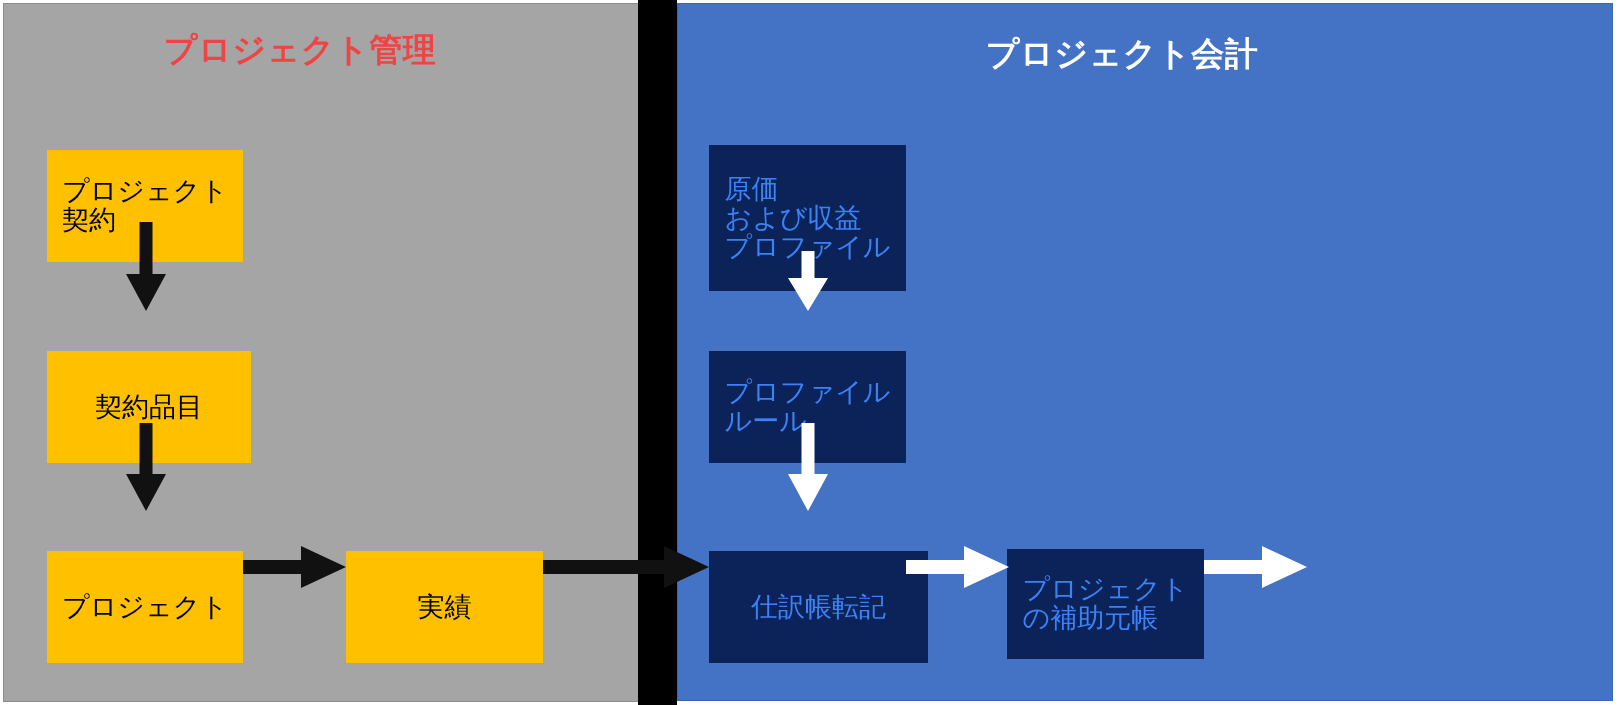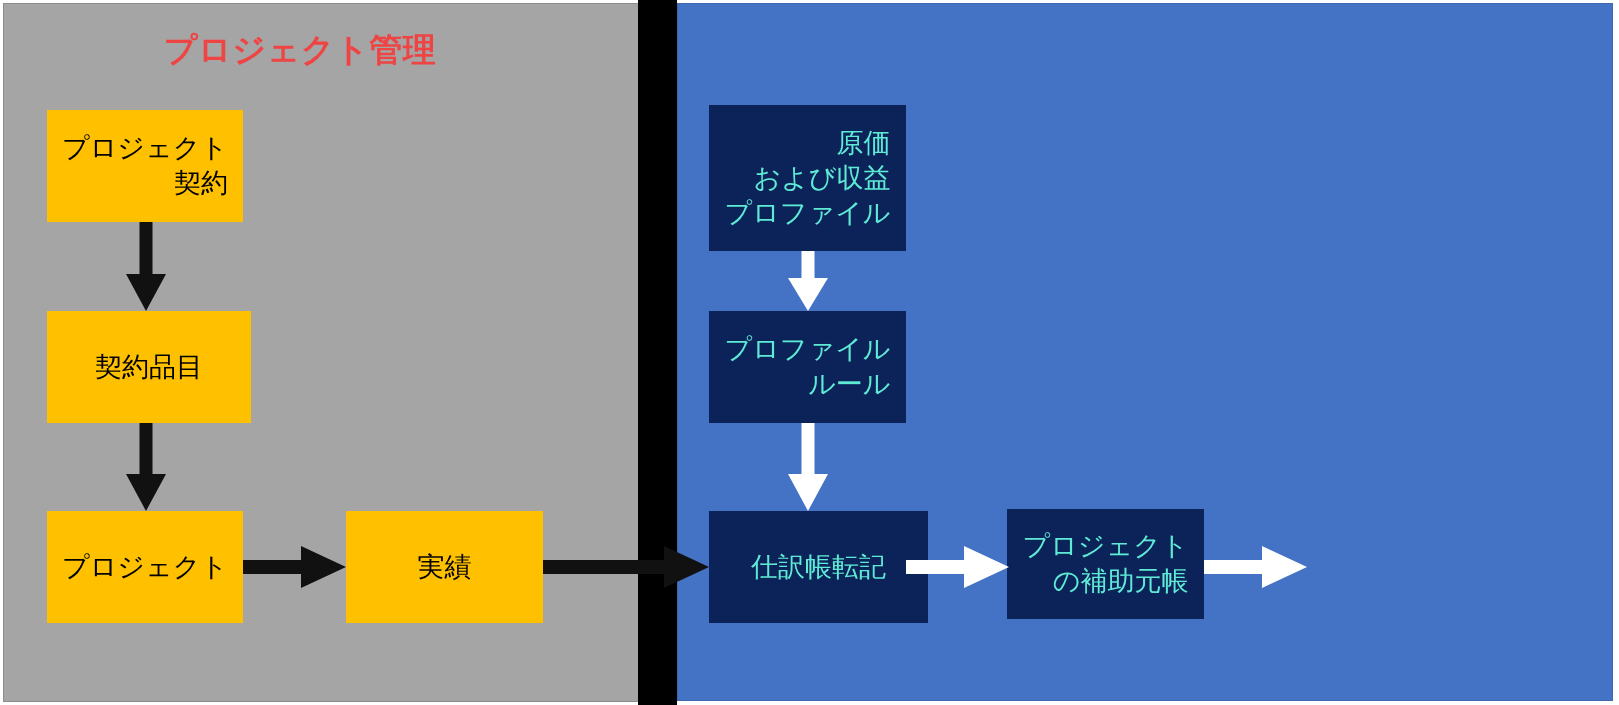--- a/index.html
+++ b/index.html
@@ -67,33 +67,34 @@
     top: 34px;
     width: 880px;
     color: #ffffff;
   }
   
   .node {
     position: absolute;
     display: flex;
     align-items: center;
     justify-content: center;
-    text-align: right;
+    text-align: left;
     box-sizing: border-box;
     font-size: 27px;
-    line-height: 35px;
+    line-height: 29px;
     white-space: pre-line;
+    margin-top: 40px;
   }
   .node.yellow {
     background: #ffc000;
     color: #000000;
   }
   .node.navy {
     background: #0b2359;
-    color: #5eead4;
+    color: #3b82f6;
   }
   
   .arrow {
     position: absolute;
   }
   .arrow svg {
     display: block;
     width: 100%;
     height: 100%;
   }
@@ -103,20 +104,21 @@
 
 <div id="canvas">
 
   <div class="panel" id="panel-left"></div>
 
   <div class="panel" id="divider-strip"></div>
 
   <div class="panel" id="panel-right"></div>
 
   <div class="panel-title" id="title-left">プロジェクト管理</div>
+  <div class="panel-title" id="title-right">プロジェクト会計</div>
 
   <div class="node yellow" style="left:47px; top:110px; width:196px; height:112px;">プロジェクト
 契約</div>
 
   <div class="node yellow" style="left:47px; top:311px; width:204px; height:112px;">契約品目</div>
 
   <div class="node yellow" style="left:47px; top:511px; width:196px; height:112px;">プロジェクト</div>
 
   <div class="node yellow" style="left:346px; top:511px; width:197px; height:112px;">実績</div>
 

